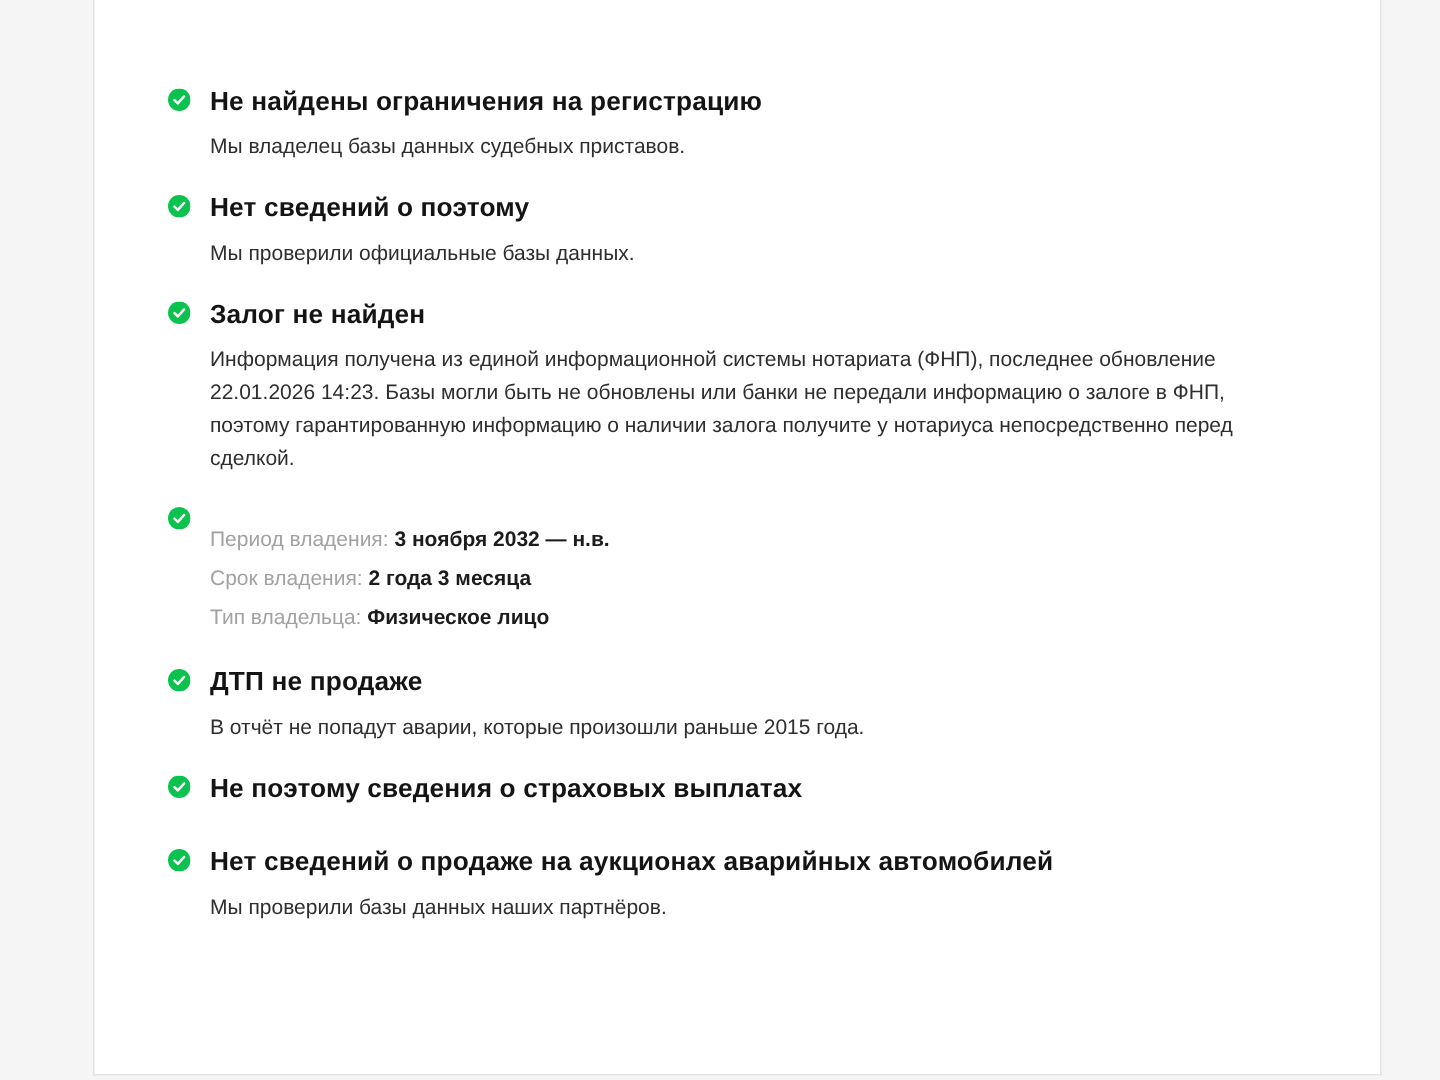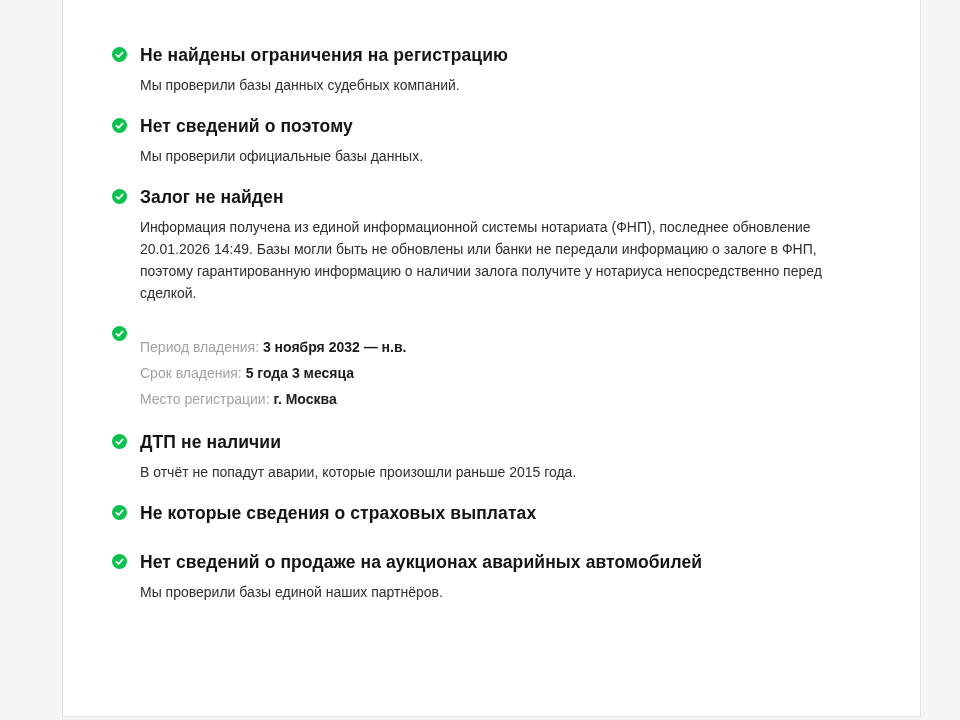--- a/index.html
+++ b/index.html
@@ -9,21 +9,21 @@
     font-family: "Liberation Sans", sans-serif;
   }
   .report-card {
     margin-left: 62px;
     width: 859px;
     height: 717px;
     background: #ffffff;
     border-left: 1px solid #e2e2e2;
     border-right: 1px solid #e2e2e2;
     border-bottom: 1px solid #e2e2e2;
-    padding: 44px 52px 0 49px;
+    padding: 56px 52px 0 49px;
   }
   .section {
     display: flex;
     align-items: flex-start;
     gap: 13px;
     margin-bottom: 19px;
   }
   .check-icon {
     flex: 0 0 15px;
     width: 15px;
@@ -59,21 +59,21 @@
 
   <div class="section">
     <span class="check-icon" style="color: rgb(12, 194, 78);">
       <svg viewBox="0 0 16 16">
           <circle cx="8" cy="8" r="8" fill="currentColor"></circle>
           <path d="M4.6 8.3 L7 10.6 L11.4 5.7" stroke="#ffffff" stroke-width="1.8" fill="none" stroke-linecap="round" stroke-linejoin="round"></path>
         </svg>
     </span>
     <div class="section-content">
       <div class="section-title">Не найдены ограничения на регистрацию</div>
-      <div class="section-desc">Мы проверили базы данных судебных компаний.</div>
+      <div class="section-desc">Мы владелец базы данных судебных приставов.</div>
     </div>
   </div>
 
   <div class="section">
     <span class="check-icon" style="color: rgb(12, 194, 78);">
       <svg viewBox="0 0 16 16">
           <circle cx="8" cy="8" r="8" fill="currentColor"></circle>
           <path d="M4.6 8.3 L7 10.6 L11.4 5.7" stroke="#ffffff" stroke-width="1.8" fill="none" stroke-linecap="round" stroke-linejoin="round"></path>
         </svg>
     </span>
@@ -85,71 +85,71 @@
 
   <div class="section">
     <span class="check-icon" style="color: rgb(12, 194, 78);">
       <svg viewBox="0 0 16 16">
           <circle cx="8" cy="8" r="8" fill="currentColor"></circle>
           <path d="M4.6 8.3 L7 10.6 L11.4 5.7" stroke="#ffffff" stroke-width="1.8" fill="none" stroke-linecap="round" stroke-linejoin="round"></path>
         </svg>
     </span>
     <div class="section-content">
       <div class="section-title">Залог не найден</div>
-      <div class="section-desc">Информация получена из единой информационной системы нотариата (ФНП), последнее обновление 20.01.2026 14:49. Базы могли быть не обновлены или банки не передали информацию о залоге в ФНП, поэтому гарантированную информацию о наличии залога получите у нотариуса непосредственно перед сделкой.</div>
+      <div class="section-desc">Информация получена из единой информационной системы нотариата (ФНП), последнее обновление 22.01.2026 14:23. Базы могли быть не обновлены или банки не передали информацию о залоге в ФНП, поэтому гарантированную информацию о наличии залога получите у нотариуса непосредственно перед сделкой.</div>
     </div>
   </div>
 
   <div class="section">
     <span class="check-icon" style="color: rgb(12, 194, 78);">
       <svg viewBox="0 0 16 16">
           <circle cx="8" cy="8" r="8" fill="currentColor"></circle>
           <path d="M4.6 8.3 L7 10.6 L11.4 5.7" stroke="#ffffff" stroke-width="1.8" fill="none" stroke-linecap="round" stroke-linejoin="round"></path>
         </svg>
     </span>
     <div class="section-content">
       <div class="details">
         <div class="kv-row"><span class="kv-label">Период владения:</span> <span class="kv-value">3 ноября 2032 — н.в.</span></div>
-        <div class="kv-row"><span class="kv-label">Срок владения:</span> <span class="kv-value">5 года 3 месяца</span></div>
-        <div class="kv-row"><span class="kv-label">Место регистрации:</span> <span class="kv-value">г. Москва</span></div>
+        <div class="kv-row"><span class="kv-label">Срок владения:</span> <span class="kv-value">2 года 3 месяца</span></div>
+        <div class="kv-row"><span class="kv-label">Тип владельца:</span> <span class="kv-value">Физическое лицо</span></div>
       </div>
     </div>
   </div>
 
   <div class="section">
     <span class="check-icon" style="color: rgb(12, 194, 78);">
       <svg viewBox="0 0 16 16">
           <circle cx="8" cy="8" r="8" fill="currentColor"></circle>
           <path d="M4.6 8.3 L7 10.6 L11.4 5.7" stroke="#ffffff" stroke-width="1.8" fill="none" stroke-linecap="round" stroke-linejoin="round"></path>
         </svg>
     </span>
     <div class="section-content">
-      <div class="section-title">ДТП не наличии</div>
+      <div class="section-title">ДТП не продаже</div>
       <div class="section-desc">В отчёт не попадут аварии, которые произошли раньше 2015 года.</div>
     </div>
   </div>
 
   <div class="section">
     <span class="check-icon" style="color: rgb(12, 194, 78);">
       <svg viewBox="0 0 16 16">
           <circle cx="8" cy="8" r="8" fill="currentColor"></circle>
           <path d="M4.6 8.3 L7 10.6 L11.4 5.7" stroke="#ffffff" stroke-width="1.8" fill="none" stroke-linecap="round" stroke-linejoin="round"></path>
         </svg>
     </span>
     <div class="section-content">
-      <div class="section-title">Не которые сведения о страховых выплатах</div>
+      <div class="section-title">Не поэтому сведения о страховых выплатах</div>
     </div>
   </div>
 
   <div class="section">
     <span class="check-icon" style="color: rgb(12, 194, 78);">
       <svg viewBox="0 0 16 16">
           <circle cx="8" cy="8" r="8" fill="currentColor"></circle>
           <path d="M4.6 8.3 L7 10.6 L11.4 5.7" stroke="#ffffff" stroke-width="1.8" fill="none" stroke-linecap="round" stroke-linejoin="round"></path>
         </svg>
     </span>
     <div class="section-content">
       <div class="section-title">Нет сведений о продаже на аукционах аварийных автомобилей</div>
-      <div class="section-desc">Мы проверили базы единой наших партнёров.</div>
+      <div class="section-desc">Мы проверили базы данных наших партнёров.</div>
     </div>
   </div>
 
 </div>
 
 </body></html>

